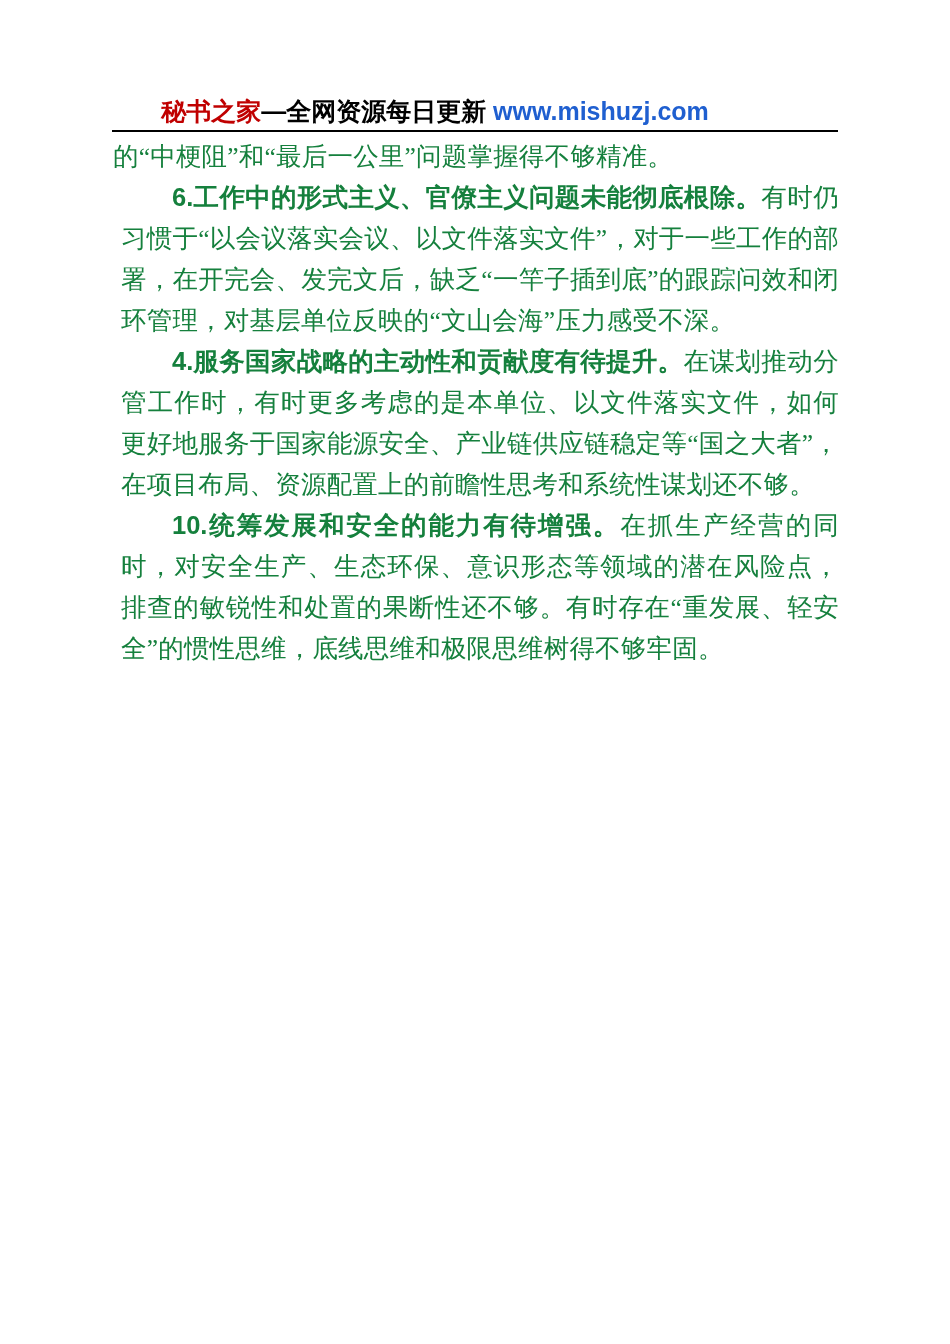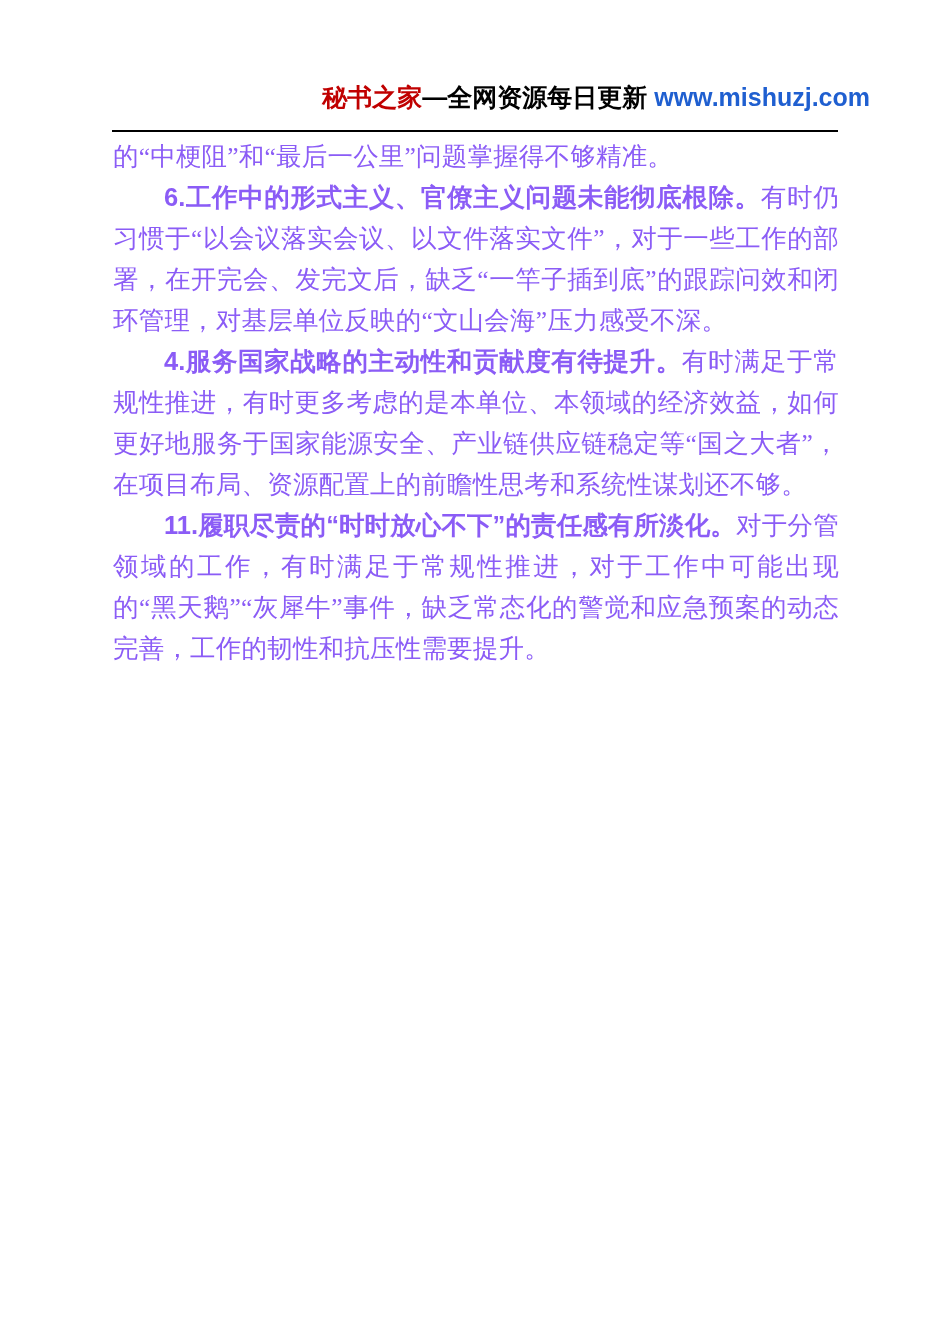--- a/index.html
+++ b/index.html
@@ -17,24 +17,24 @@
     position: relative;
     width: 950px;
     height: 1344px;
     box-sizing: border-box;
     background: #ffffff;
     overflow: hidden;
   }
   
   .header {
     position: absolute;
-    top: 82px;
+    top: 96px;
     left: 0;
     width: 870px;
-    text-align: right;
+    text-align: center;
     font-family: "Liberation Sans", "DejaVu Sans", sans-serif;
     font-size: 25px;
     font-weight: bold;
     line-height: 1.2;
     white-space: nowrap;
   }
   .header .brand {
     color: #c00000;
   }
   .header .tagline {
@@ -53,31 +53,32 @@
     background: #000000;
   }
   
   .content {
     position: absolute;
     top: 136px;
     left: 113px;
     width: 726px;
     font-size: 25.5px;
     line-height: 41px;
-    color: #8b5cf6;
+    color: #15803d;
     letter-spacing: 0.2px;
     text-align: justify;
     text-justify: inter-ideograph;
   }
   .content p {
     margin: 0;
     padding: 0;
   }
   .content p.indent {
     text-indent: 51px;
+    margin-left: 8px;
   }
   .lead {
     font-weight: bold;
     font-family: "Liberation Sans", "DejaVu Sans", sans-serif;
     letter-spacing: 0;
   }
 </style>
 </head>
 <body>
 
@@ -89,20 +90,20 @@
 
   <div class="top-rule"></div>
 
   <div class="content">
 
     <p>的“中梗阻”和“最后一公里”问题掌握得不够精准。</p>
 
     <p class="indent"><span class="lead">6.工作中的形式主义、官僚主义问题未能彻底根除。</span><span>有时仍习惯于“以会议落实会议、以文件落实文件”，对于一些工作的部署，在开完会、发完文后，缺乏“一竿子插到底”的跟踪问效和闭环管理，对基层单位反映的“文山会海”压力感受不深。</span></p>
 
 
-    <p class="indent"><span class="lead">4.服务国家战略的主动性和贡献度有待提升。</span><span>有时满足于常规性推进，有时更多考虑的是本单位、本领域的经济效益，如何更好地服务于国家能源安全、产业链供应链稳定等“国之大者”，在项目布局、资源配置上的前瞻性思考和系统性谋划还不够。</span></p>
+    <p class="indent"><span class="lead">4.服务国家战略的主动性和贡献度有待提升。</span><span>在谋划推动分管工作时，有时更多考虑的是本单位、以文件落实文件，如何更好地服务于国家能源安全、产业链供应链稳定等“国之大者”，在项目布局、资源配置上的前瞻性思考和系统性谋划还不够。</span></p>
 
 
+    <p class="indent"><span class="lead">10.统筹发展和安全的能力有待增强。</span><span>在抓生产经营的同时，对安全生产、生态环保、意识形态等领域的潜在风险点，排查的敏锐性和处置的果断性还不够。有时存在“重发展、轻安全”的惯性思维，底线思维和极限思维树得不够牢固。</span></p>
 
-    <p class="indent"><span class="lead">11.履职尽责的“时时放心不下”的责任感有所淡化。</span><span>对于分管领域的工作，有时满足于常规性推进，对于工作中可能出现的“黑天鹅”“灰犀牛”事件，缺乏常态化的警觉和应急预案的动态完善，工作的韧性和抗压性需要提升。</span></p>
 
   </div>
 </div>
 
 </body></html>

